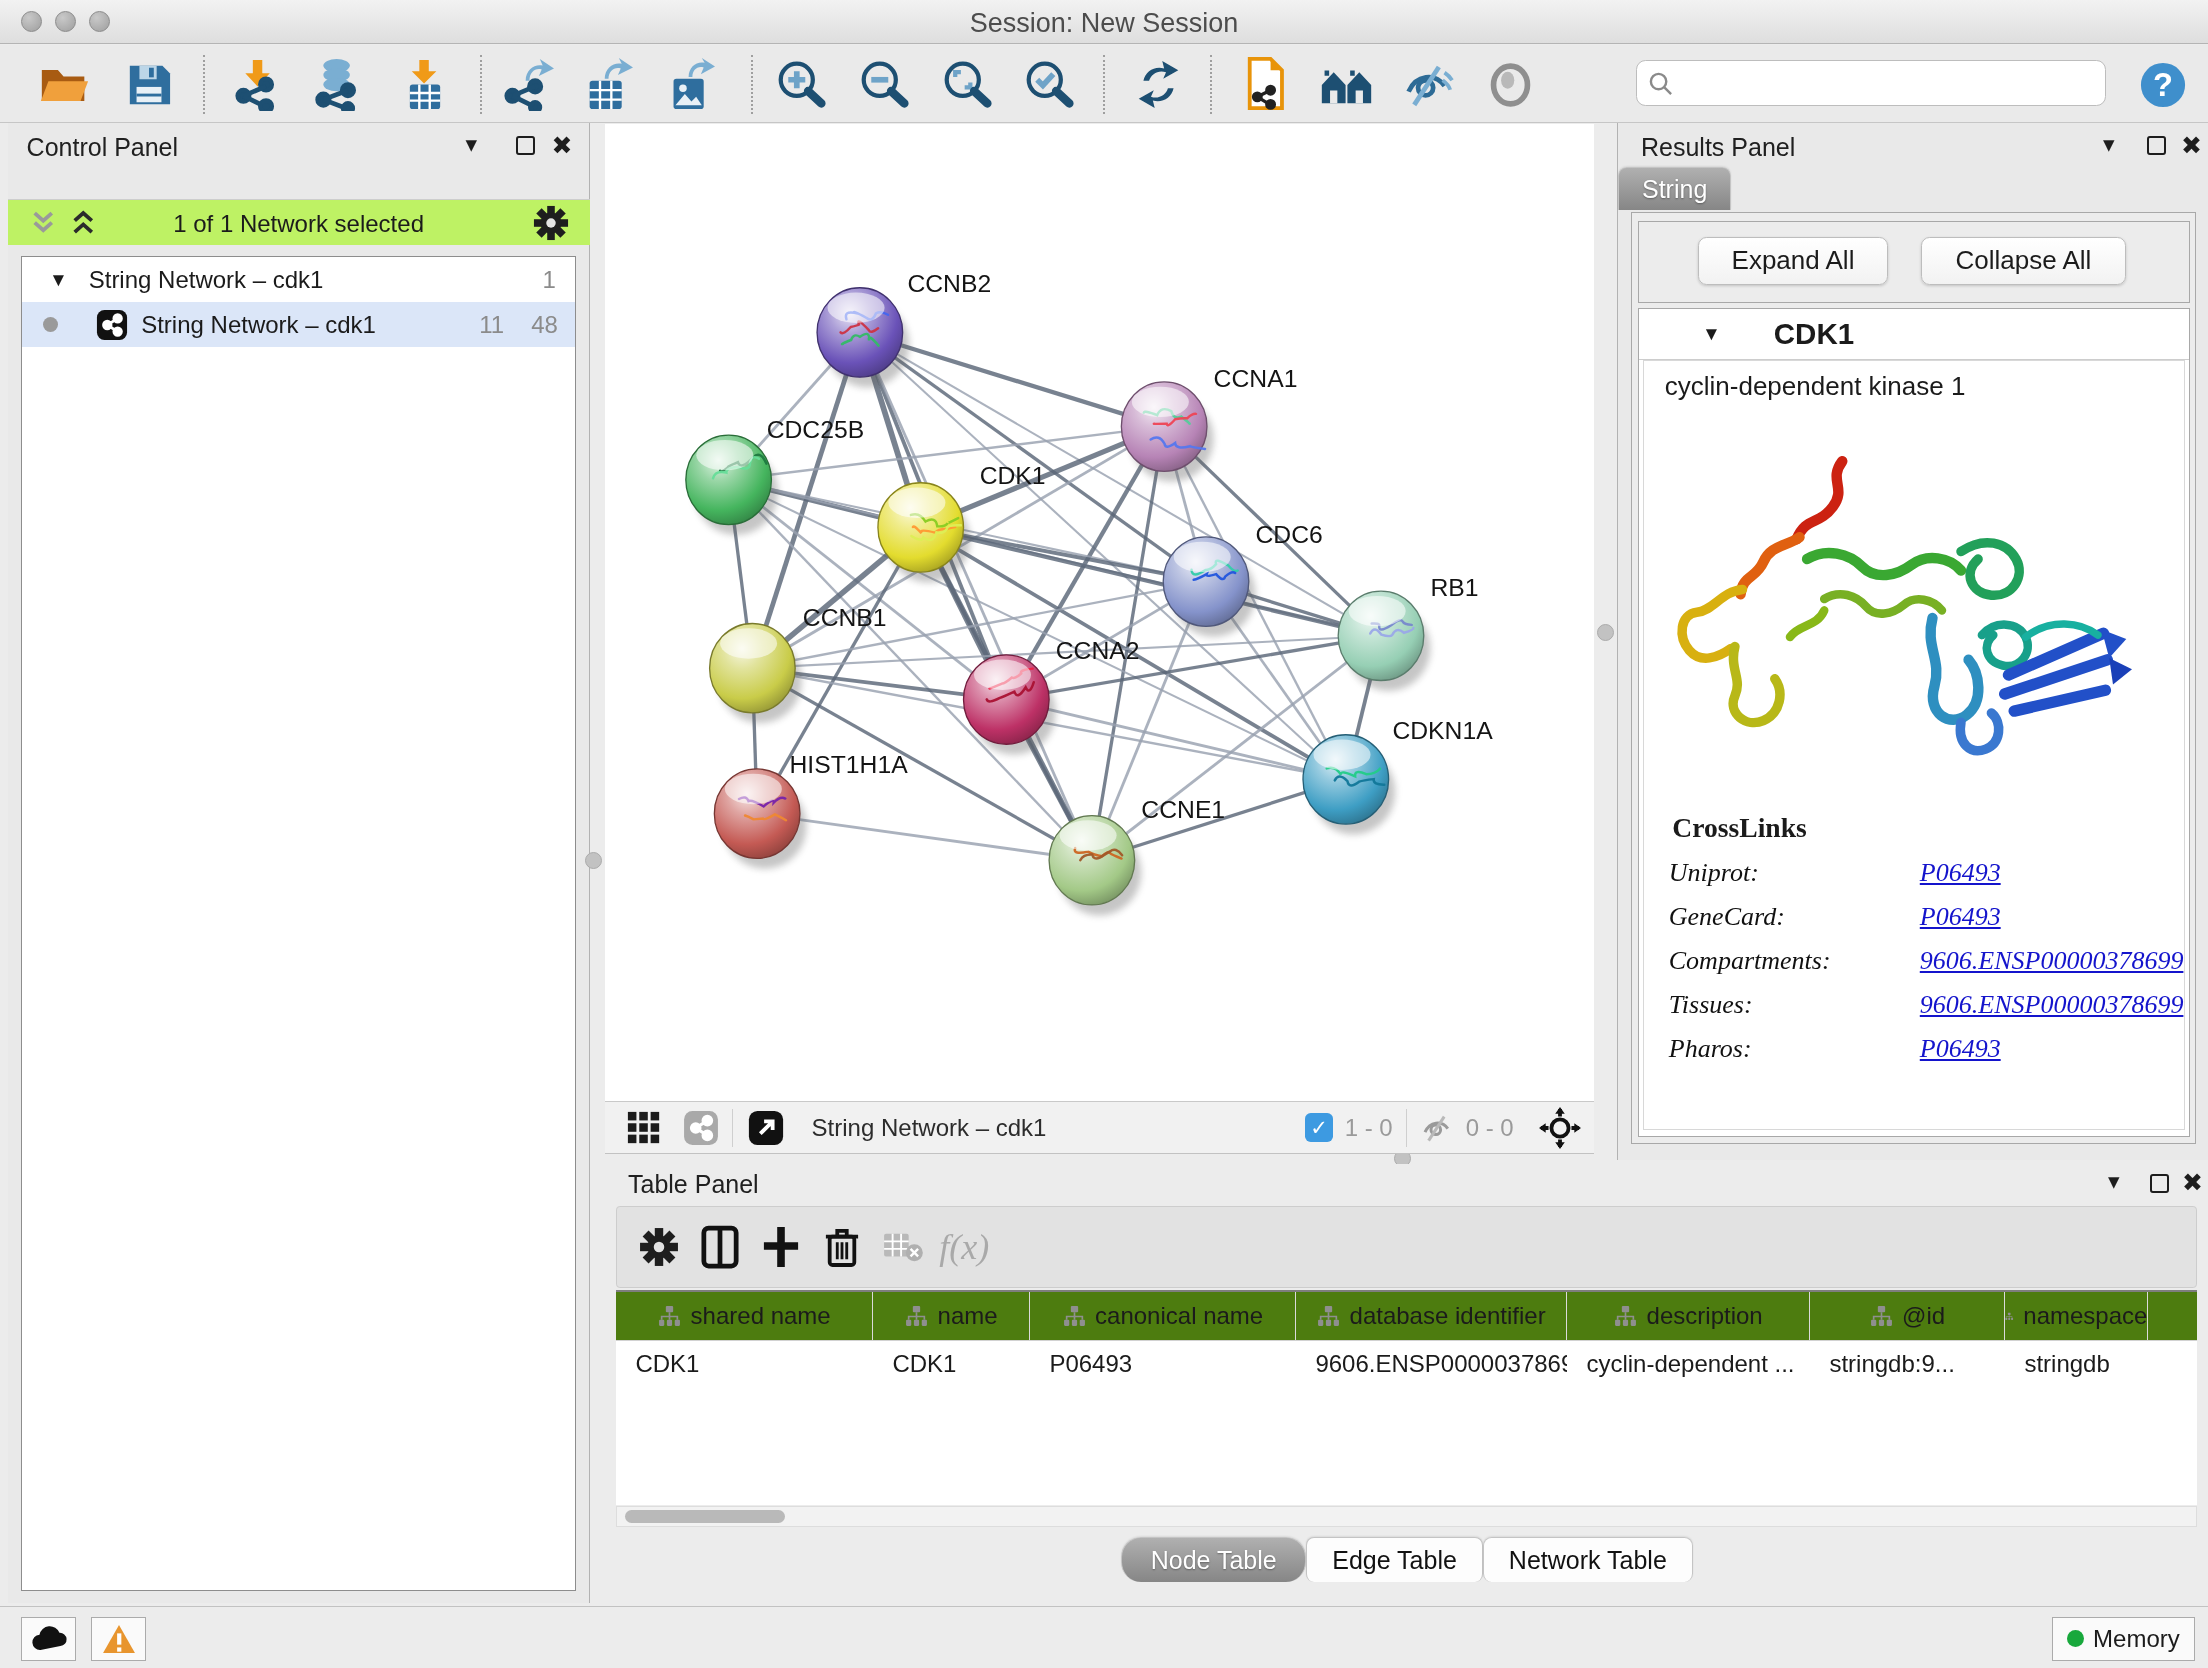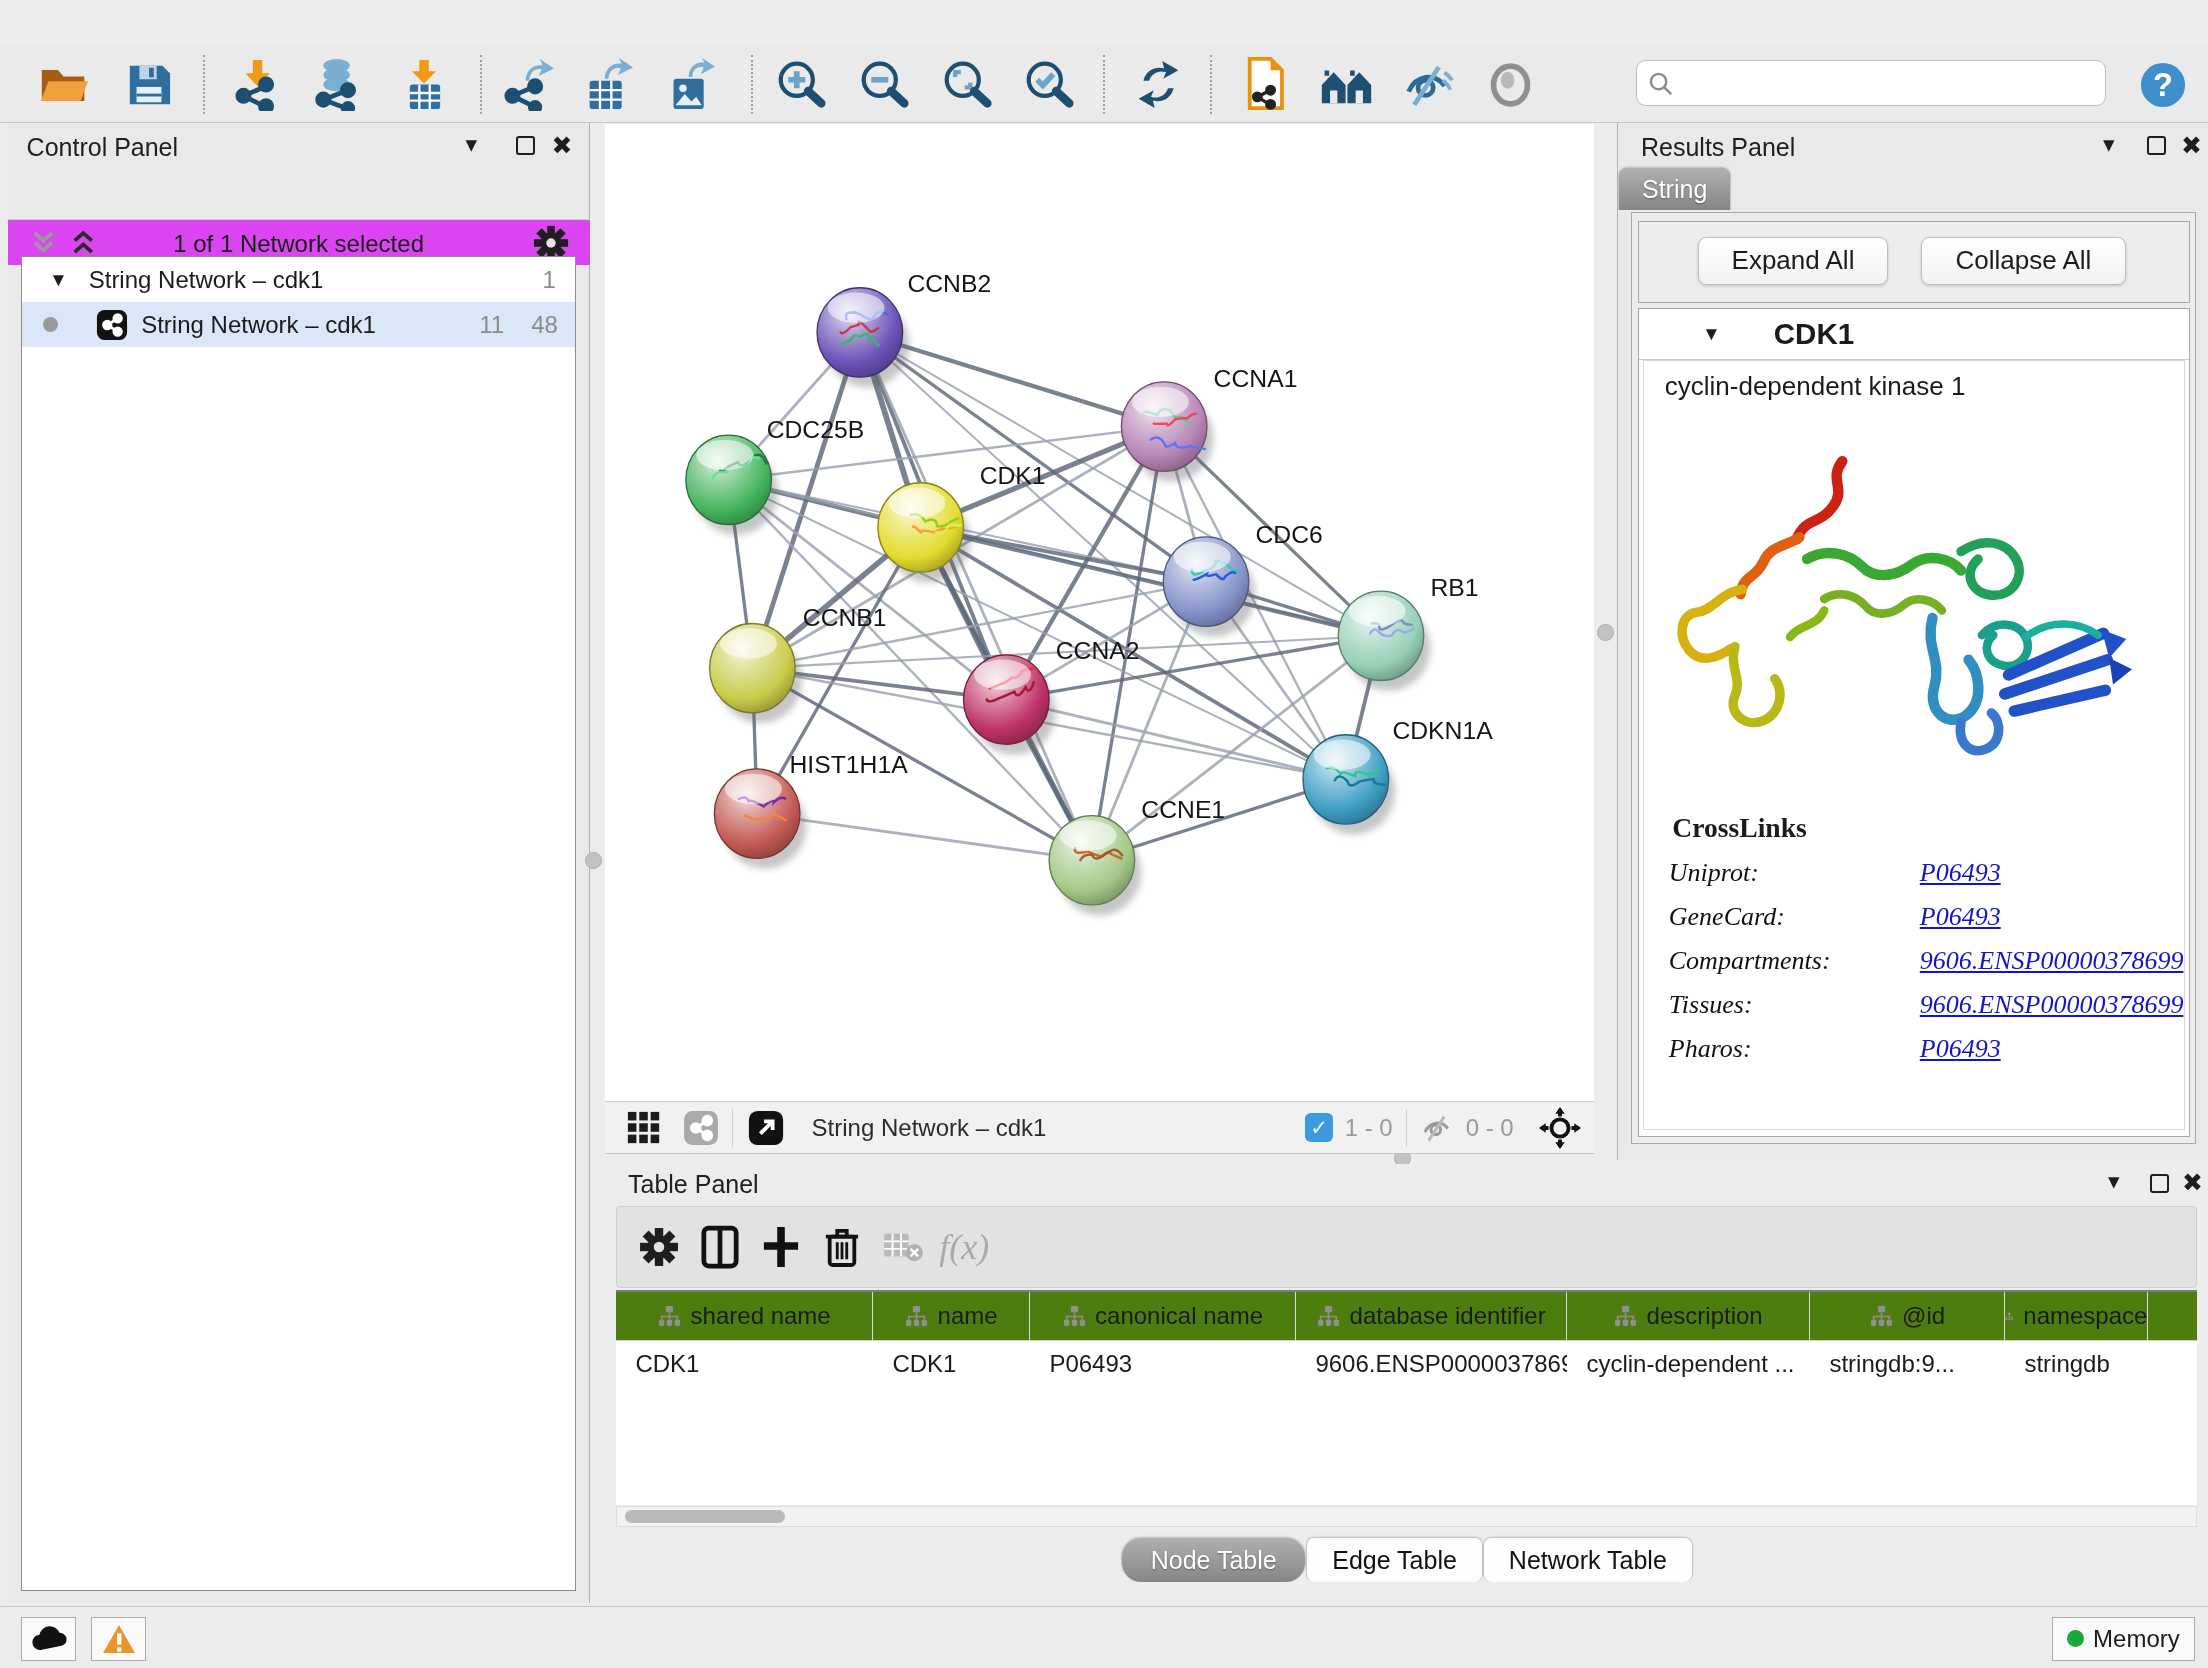--- a/index.html
+++ b/index.html
@@ -88,20 +88,26 @@
   .sb-btn { top:9.5px; height:44px; background:#fafafa; border:1.9px solid #ababab;
     display:flex; align-items:center; justify-content:center; cursor:pointer; }
   .memory-btn { right:13.3px; width:143px; gap:9.5px; font-size:24px; }
   .mem-dot { width:17px; height:17px; border-radius:50%; background:#18a83c; }
 </style>
 </head>
 <body>
 
 <div class="window">
 
+  <div class="abs titlebar">
+    <div class="abs tl-dot" style="left:21px"></div>
+    <div class="abs tl-dot" style="left:55px"></div>
+    <div class="abs tl-dot" style="left:89px"></div>
+    <div class="abs win-title">Session: New Session</div>
+  </div>
 
   <div class="abs toolbar">
     <div class="abs tb-icon" style="left:38px">
       <svg width="51" height="46" viewBox="0 0 54 48">
         <path d="M3 8h17l6 7h22v26H3z" fill="#a85b12"></path>
         <path d="M10 20h42l-8 21H2z" fill="#f0a03c"></path>
       </svg>
     </div>
     <div class="abs tb-icon" style="left:122px">
       <svg width="46" height="46" viewBox="0 0 48 48">
@@ -271,21 +277,21 @@
     </div>
   </div>
 
   <div class="abs control-panel">
     <div class="abs panel-title" style="left:19px; top:9.5px">Control Panel</div>
     <div class="abs ph-min" style="left:458px; top:7.6px">▾</div>
     <div class="abs ph-float" style="left:508px; top:13.3px"></div>
     <div class="abs ph-close" style="left:544px; top:7.6px">✖</div>
 
 
-    <div class="abs" style="left:0; top:96px; width:582px; height:46px; background:#d946ef; border-top:1px solid #cdcdcd;">
+    <div class="abs" style="left:0; top:76px; width:582px; height:46px; background:#bef264; border-top:1px solid #cdcdcd;">
       <svg class="abs" style="left:21px; top:9.5px" width="28.5" height="27" viewBox="0 0 30 28">
         <path d="M6 3l9 8 9-8M6 13l9 8 9-8" fill="none" stroke="#9a9a9a" stroke-width="4"></path>
       </svg>
       <svg class="abs" style="left:61px; top:9.5px" width="28.5" height="27" viewBox="0 0 30 28">
         <path d="M6 11l9-8 9 8M6 23l9-8 9 8" fill="none" stroke="#2b2b2b" stroke-width="4"></path>
       </svg>
       <div class="abs" style="left:0; top:9.5px; width:100%; text-align:center; font-size:24px">1 of 1 Network selected</div>
       <svg class="abs" style="left:525px; top:4.8px" width="36" height="36" viewBox="0 0 38 38">
         <g fill="#1e1e1e">
           <g transform="translate(19,19)">

